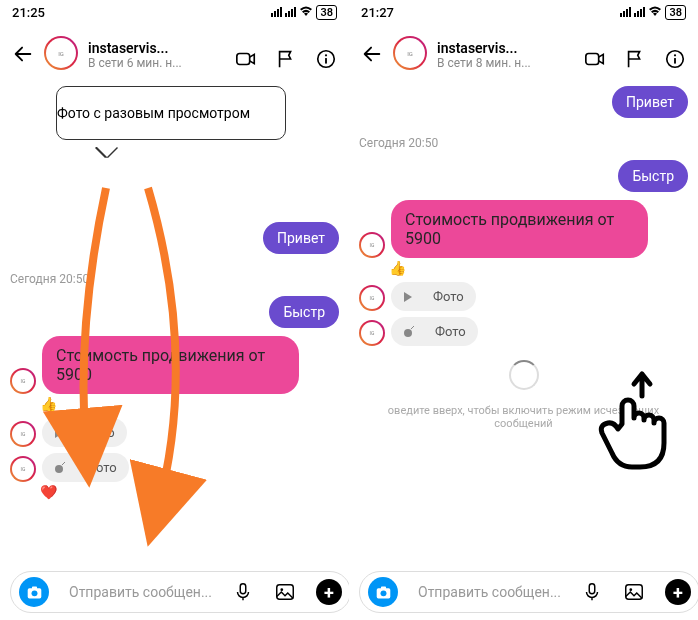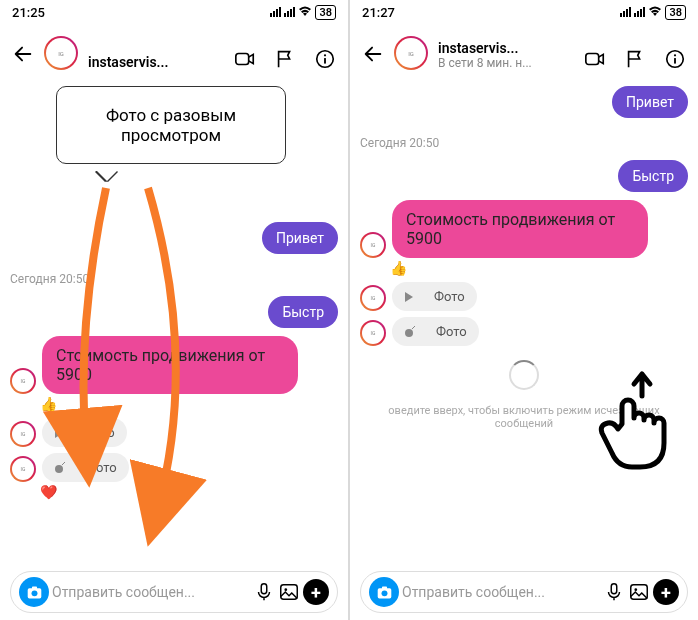--- a/index.html
+++ b/index.html
@@ -17,34 +17,34 @@
 .header{display:flex;align-items:flex-end;padding:10px 12px;gap:10px;height:56px}
 .back{font-size:22px;cursor:pointer}
 .avatar{width:34px;height:34px;border-radius:50%;background:#fff;border:2px solid transparent;background-image:linear-gradient(#fff,#fff),linear-gradient(45deg,#f09433,#e6683c,#dc2743,#cc2366,#bc1888);background-origin:border-box;background-clip:content-box,border-box;display:flex;align-items:center;justify-content:center;font-size:6px;color:#888}
 .avatar.sm{width:26px;height:26px;font-size:5px}
 .hname{display:flex;flex-direction:column;flex:1;min-width:0}
 .hname .nm{font-weight:600;font-size:14px;white-space:nowrap;overflow:hidden;text-overflow:ellipsis}
 .hname .st{font-size:12px;color:#888;white-space:nowrap;overflow:hidden;text-overflow:ellipsis}
 .hactions{display:flex;gap:18px;align-items:center}
 .hicon{width:22px;height:22px;cursor:pointer}
 .chat{flex:1;position:relative;padding:6px 10px;overflow:hidden}
-.speech{position:absolute;top:6px;left:56px;width:230px;background:#fff;border:1.5px solid #333;border-radius:10px;padding:18px 27px;text-align:center;font-size:17px;z-index:5}
+.speech{position:absolute;top:6px;left:56px;width:230px;background:#fff;border:1.5px solid #333;border-radius:10px;padding:18px 0;font-size:14px;z-index:5}
 .speech::after{content:"";position:absolute;bottom:-18px;left:40px;width:0;height:0;border:10px solid transparent;border-top-color:#fff;border-bottom:0;filter:drop-shadow(0 1.5px 0 #333) drop-shadow(-1.5px 0 0 #333) drop-shadow(1.5px 0 0 #333)}
 .arrow{position:absolute;z-index:4}
 .arrow svg{overflow:visible}
 .sent{background:#6a4bce;color:#fff;border-radius:20px;padding:8px 14px;font-size:14px;align-self:flex-end;margin-left:auto;margin-bottom:8px;display:inline-block;max-width:75%}
 .timestamp{color:#999;font-size:12px;margin:10px 0}
 .row{display:flex;align-items:flex-end;gap:6px;margin-bottom:6px}
 .recv{background:#ec4899;color:#262626;border-radius:18px;padding:10px 14px;font-size:16px;max-width:78%}
 .chip{background:#efefef;border-radius:16px;padding:7px 12px;font-size:13px;color:#555;display:inline-flex;align-items:center;gap:20px}
 .react{font-size:14px;margin-left:30px;margin-top:-4px;margin-bottom:6px}
 .loading{width:30px;height:30px;border:2px solid #ddd;border-top-color:#888;border-radius:50%;margin:14px auto}
 .hint{text-align:center;color:#aaa;font-size:11px;padding:0 4px}
 .inputbar{display:flex;align-items:center;gap:8px;padding:8px 10px;height:56px}
-.inbox{flex:1;display:flex;align-items:center;gap:3px;border:1px solid #ddd;border-radius:24px;padding:5px 8px;height:42px}
+.inbox{flex:1;display:flex;align-items:center;gap:20px;border:1px solid #ddd;border-radius:24px;padding:5px 8px;height:42px}
 .cam{width:30px;height:30px;border-radius:50%;background:#0095f6;display:flex;align-items:center;justify-content:center;flex-shrink:0}
 .intext{flex:1;font-size:14px;color:#999;white-space:nowrap;overflow:hidden;text-overflow:ellipsis}
 .inicon{width:22px;height:22px;cursor:pointer;flex-shrink:0}
 .plus{width:26px;height:26px;border-radius:50%;background:#000;color:#fff;display:flex;align-items:center;justify-content:center;font-size:18px;font-weight:bold;cursor:pointer;flex-shrink:0}
 .swipe{position:absolute;right:26px;top:288px;z-index:5}
 .colblock{display:flex;flex-direction:column}
 .align-end{align-items:flex-end}
 </style>
 </head>
 <body>
@@ -79,20 +79,21 @@
   </div>
   <div class="header">
     <span class="back">
       <svg width="22" height="22" viewBox="0 0 24 24">
             <path d="M20 12H4m0 0l7-7m-7 7l7 7" stroke="#000" stroke-width="2" fill="none" stroke-linecap="round"></path>
           </svg>
     </span>
     <span class="avatar">IG</span>
     <div class="hname">
       <span class="nm">instaservis...</span>
+      <span class="st">В сети 6 мин. н...</span>
     </div>
     <div class="hactions">
       <span class="hicon"><svg viewBox="0 0 24 24">
               <rect x="2" y="6" width="14" height="12" rx="3" fill="none" stroke="#000" stroke-width="1.8"></rect>
               <path d="M16 10l5-3v10l-5-3" fill="none" stroke="#000" stroke-width="1.8"></path>
             </svg></span>
       <span class="hicon"><svg viewBox="0 0 24 24">
               <path d="M5 3v18M5 4h12l-2 4 2 4H5" fill="none" stroke="#000" stroke-width="1.8"></path>
             </svg></span>
       <span class="hicon"><svg viewBox="0 0 24 24">

